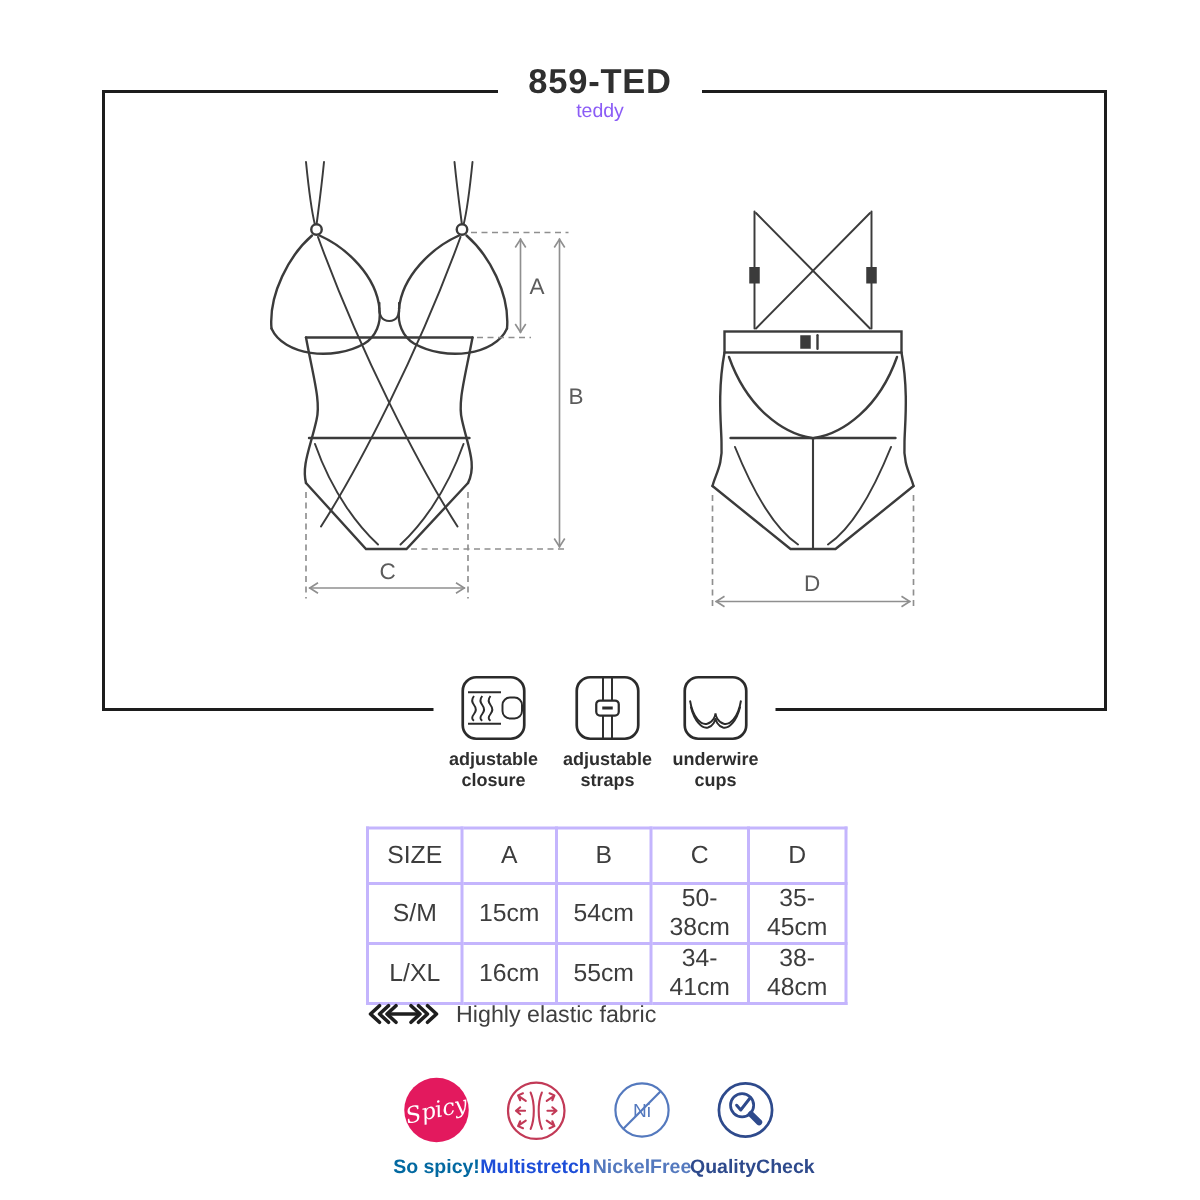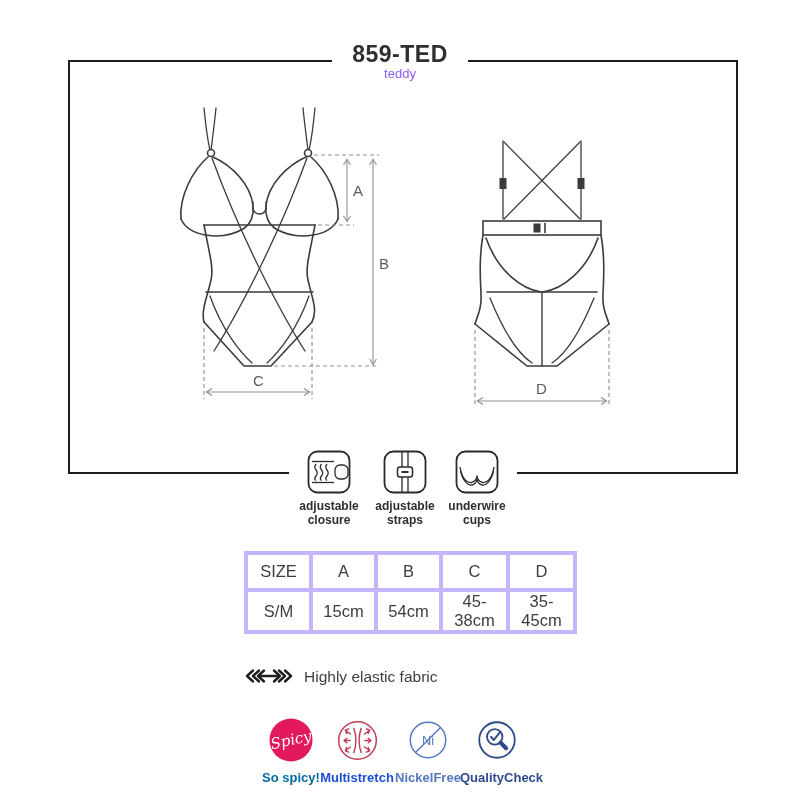--- a/index.html
+++ b/index.html
@@ -19,21 +19,21 @@
   .drawing-svg{left:0;top:0;z-index:1;}
 
   
   .icons-mask{left:289px;top:463px;width:228px;height:17px;background:#fff;z-index:1;}
   .feature-icon{top:450px;width:44px;height:44px;z-index:2;}
   .feature-label{top:500px;width:96px;text-align:center;font-size:12px;font-weight:bold;
                  color:#2e2e2e;line-height:13.5px;z-index:2;}
 
   
   .size-table{left:244px;top:551px;border-collapse:collapse;z-index:2;}
-  .size-table td{border:4px solid #c4b5fd;text-align:center;vertical-align:middle;
+  .size-table td{border:2px solid #c4b5fd;text-align:center;vertical-align:middle;
                  font-size:16.5px;color:#3d3d3d;padding:0;}
   .size-table .c0{width:61px;} .size-table .c1{width:61px;} .size-table .c2{width:61px;}
   .size-table .c3{width:63px;} .size-table .c4{width:63px;}
   .size-table tr{height:37px;}
 
   
   .fabric-note{left:244px;top:668px;display:flex;align-items:flex-start;gap:10px;z-index:2;}
   .fabric-note-text{font-size:15.5px;color:#3f3f3f;}
 
   
@@ -198,22 +198,29 @@
         <td class="c0">SIZE</td>
         <td class="c1">A</td>
         <td class="c2">B</td>
         <td class="c3">C</td>
         <td class="c4">D</td>
       </tr>
       <tr>
         <td>S/M</td>
         <td>15cm</td>
         <td>54cm</td>
-        <td>45-38cm</td>
+        <td>50-38cm</td>
         <td>35-45cm</td>
+      </tr>
+      <tr>
+        <td>L/XL</td>
+        <td>16cm</td>
+        <td>55cm</td>
+        <td>34-41cm</td>
+        <td>38-48cm</td>
       </tr>
     </tbody>
   </table>
 
   <div class="abs fabric-note">
     <svg width="50" height="16" viewBox="0 0 50 16">
       <g stroke="#1e1e1e" fill="none" stroke-width="2.4" stroke-linecap="round" stroke-linejoin="round">
         <path d="M9,2.5 L3,8 L9,13.5"></path>
         <path d="M15,2.5 L9,8 L15,13.5"></path>
         <path d="M20,2.5 L14,8 L20,13.5"></path>

